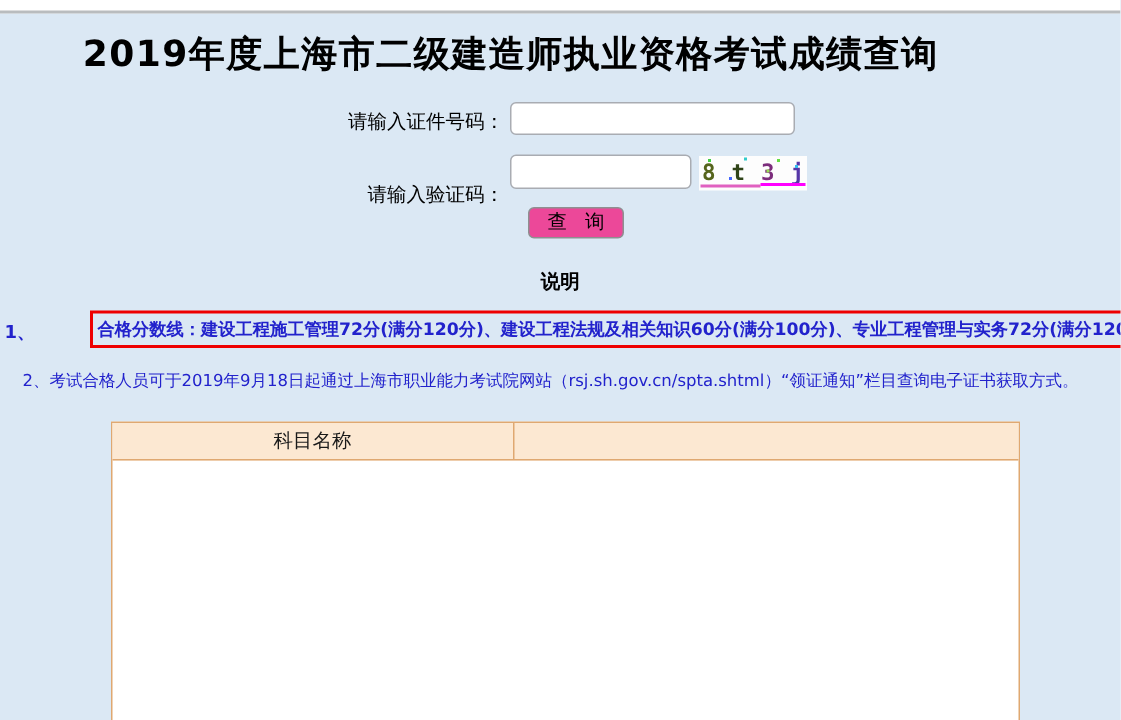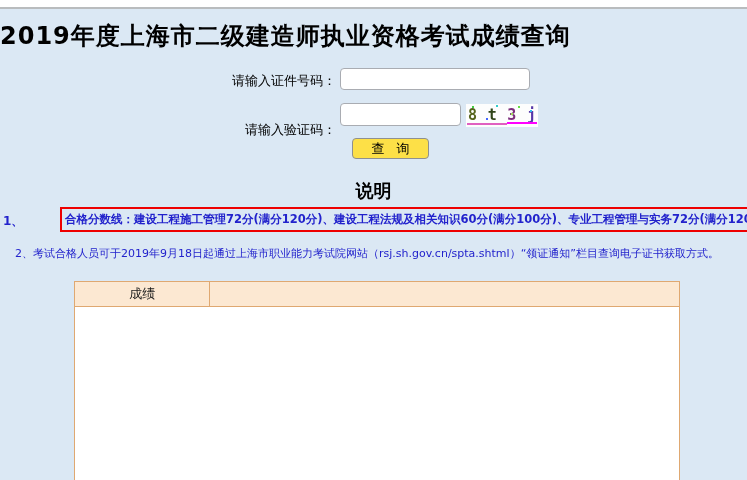--- a/index.html
+++ b/index.html
@@ -6,21 +6,21 @@
   body {
     width:747px; height:480px; margin:0; position:relative;
     background:var(--page-bg, #dbe8f4); overflow:hidden;
     font-family:"DejaVu Sans", sans-serif; color:#000;
   }
   .topbar {
     position:absolute; top:0; left:0; width:747px; height:7px;
     background:#ffffff; border-bottom:2px solid #b9bcbe;
   }
   .page-title {
-    position:absolute; top:20px; left:0; width:681px; 
+    position:absolute; top:20px; left:0; width:681px; text-align:center;
     font-size:24px; font-weight:bold; letter-spacing:1px; white-space:nowrap;
   }
   .form-label { position:absolute; right:411px; font-size:13px; white-space:nowrap; }
   .lbl-id { top:72px; }
   .lbl-captcha { top:121px; }
   .text-input {
     position:absolute; left:340px; background:#fff;
     border:1px solid #a9acb2; border-radius:4px; padding:1px 4px;
     font-size:13px; box-sizing:border-box; outline:none;
   }
@@ -38,28 +38,28 @@
   .cap-line-a { position:absolute; left:1px; bottom:2px; width:40px; height:2px; background:#e060c0; }
   .cap-line-b { position:absolute; left:41px; bottom:3px; width:30px; height:2px; background:#ff00ff; }
   .dot { position:absolute; width:2px; height:2px; }
   .d1 { left:6px;  top:2px;  background:#44cc44; }
   .d2 { left:30px; top:1px;  background:#33cccc; }
   .d3 { left:52px; top:2px;  background:#66dd44; }
   .d4 { left:64px; top:6px;  background:#33bbee; }
   .d5 { left:20px; top:14px; background:#4466ff; }
   .d6 { left:45px; top:9px;  background:#99dd55; }
   .query-button {
-    position:absolute; top:138px; left:352px; width:77px; height:21px;
-    background:#fde047; border:1px solid #8e9091; border-radius:4px;
+    position:absolute; top:138px; left:352px; width:64px; height:21px;
+    background:#ec4899; border:1px solid #8e9091; border-radius:4px;
     font-size:13px; word-spacing:8px; line-height:17px; text-align:center;
     font-family:"DejaVu Sans", sans-serif; cursor:pointer; padding:0;
   }
   .notice-heading {
     position:absolute; top:179px; left:0; width:747px; text-align:center;
-    font-size:18px; font-weight:bold;
+    font-size:13px; font-weight:bold;
   }
   .notice1-prefix {
     position:absolute; top:213px; left:3px;
     font-size:12px; font-weight:bold; color:var(--notice-blue, #2222cc); white-space:nowrap;
   }
   .notice1-box {
     position:absolute; top:207px; left:60px;
     border:2px solid var(--highlight-border, #ee0000); padding:3px 3px;
     font-size:11.5px; font-weight:bold; color:var(--notice-blue, #2222cc); white-space:nowrap;
   }
@@ -119,16 +119,16 @@
 
 <div class="notice-heading">说明</div>
 
 <span class="notice1-prefix">1、</span>
 <span class="notice1-box">合格分数线：建设工程施工管理72分(满分120分)、建设工程法规及相关知识60分(满分100分)、专业工程管理与实务72分(满分120分)。</span>
 
 <div class="notice2">2、考试合格人员可于2019年9月18日起通过上海市职业能力考试院网站（rsj.sh.gov.cn/spta.shtml）“领证通知”栏目查询电子证书获取方式。</div>
 
 <div class="results-table">
   <div class="results-thead">
-    <div class="th-cell th-score">成绩</div>
+    <div class="th-cell th-subject">科目名称</div>
   </div>
   <div class="results-tbody"></div>
 </div>
 
 </body></html>

